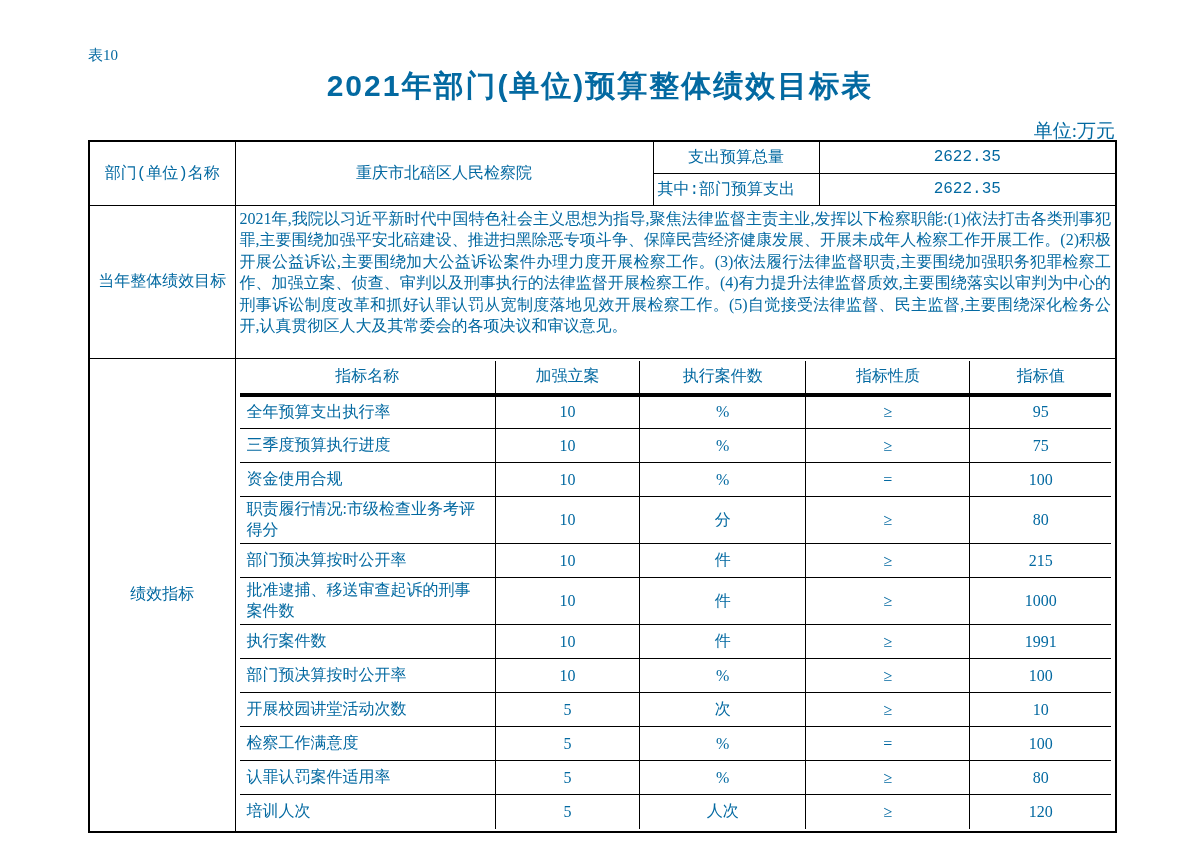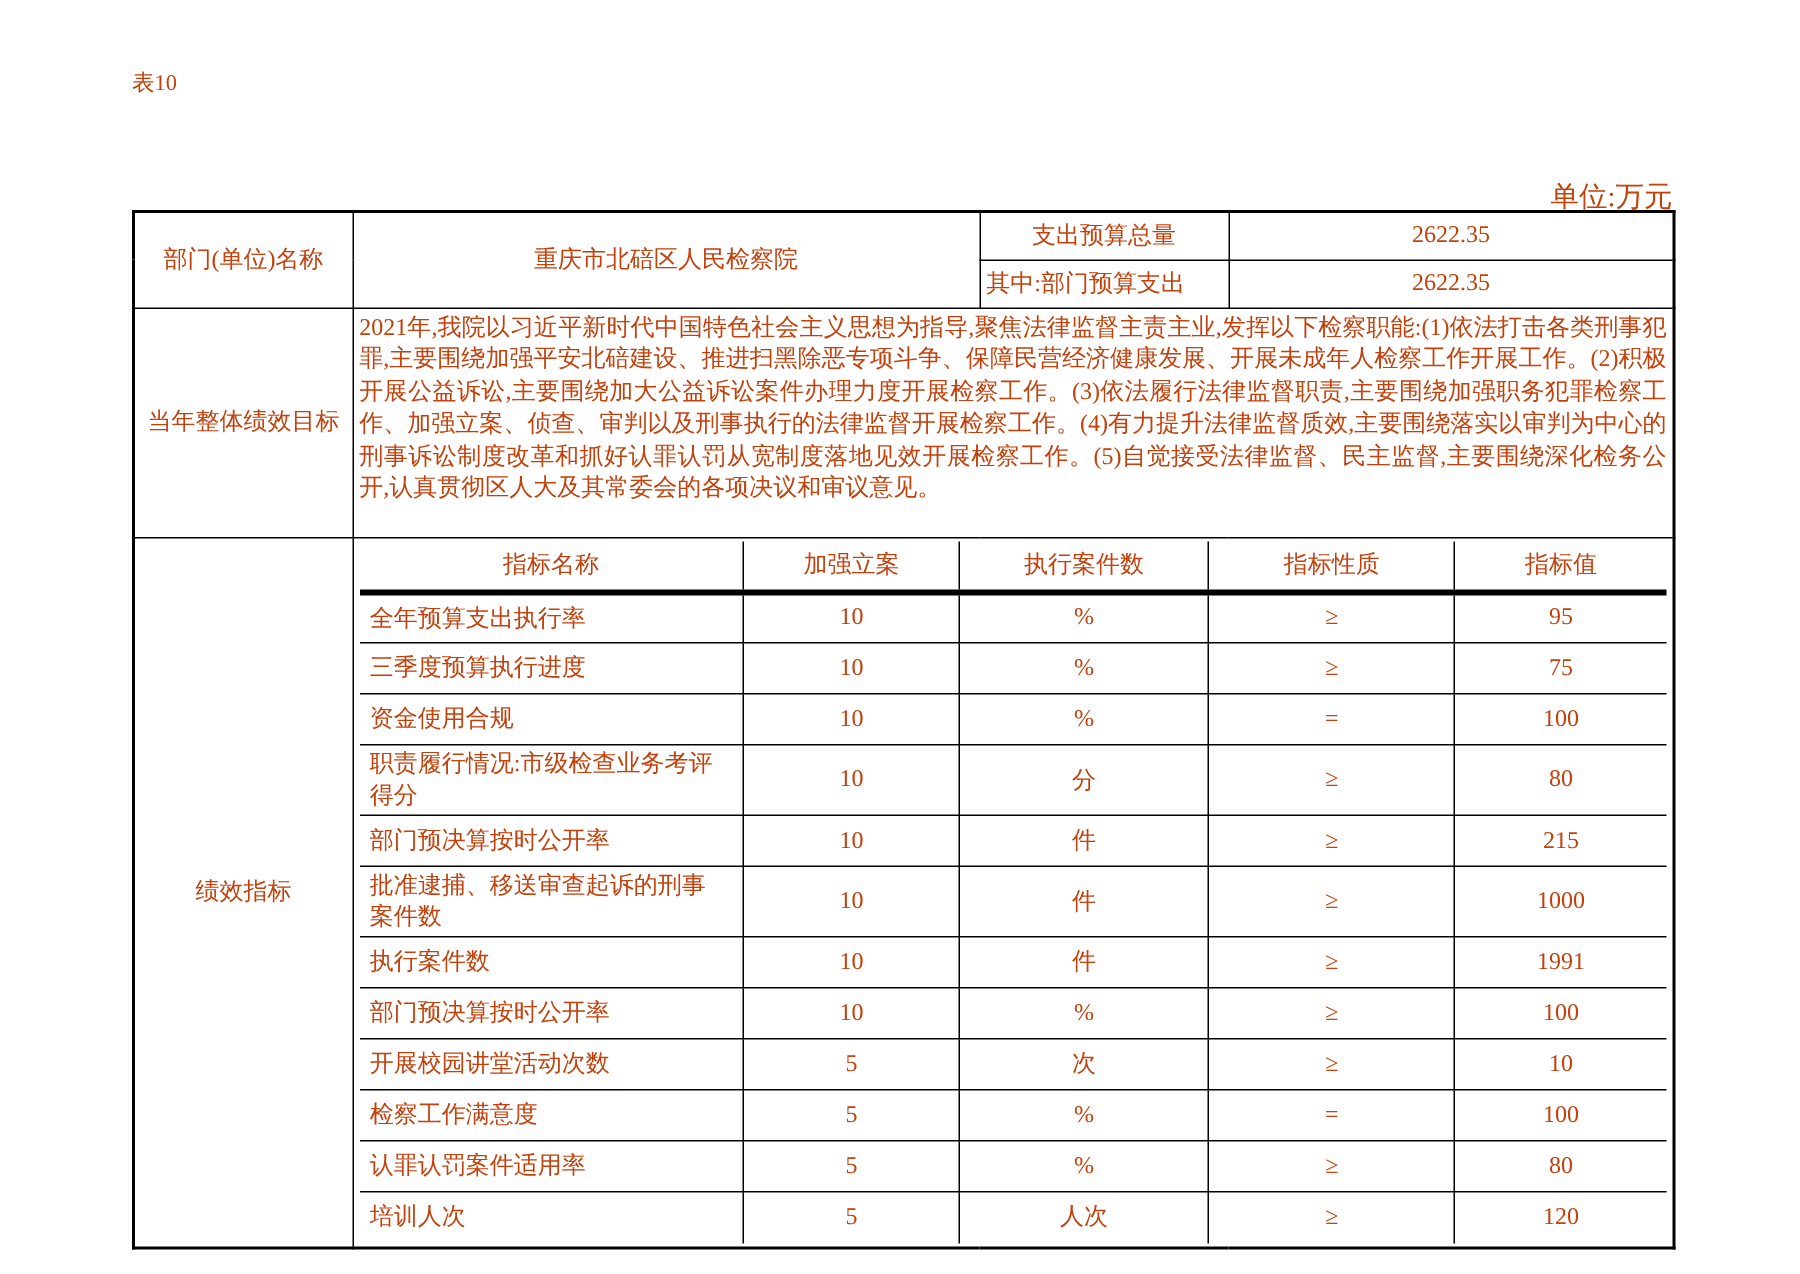--- a/index.html
+++ b/index.html
@@ -2,21 +2,21 @@
 <html><head>
 <meta charset="utf-8">
 <style>
   html, body { margin: 0; padding: 0; background: #e8e8e8; }
   .page {
     position: relative;
     width: 1200px;
     height: 849px;
     margin: 0 auto;
     background: #ffffff;
-    color: #c2410c;
+    color: #0369a1;
     font-family: "Liberation Serif", "DejaVu Serif", serif;
     overflow: hidden;
   }
   .table-tag {
     position: absolute;
     left: 88px;
     top: 46px;
     font-size: 15px;
   }
   .doc-title {
@@ -47,21 +47,21 @@
     table-layout: fixed;
   }
   table.main td {
     border: 1px solid #000;
     font-size: 16px;
     padding: 2px 4px;
     box-sizing: border-box;
   }
   .cell-center { text-align: center; vertical-align: middle; }
   .cell-left   { text-align: left;   vertical-align: middle; }
-  tr.top-row td { height: 32px; }
+  tr.top-row td { height: 32px; font-family: Liberation Mono, monospace; }
   td.goal-text-cell {
     height: 153px;
     padding: 4px 7px;
     line-height: 21.6px;
     text-align: justify;
     vertical-align: top;
     border-bottom: 2px solid #000;
     margin-left: 44px;
   }
   td.goal-label-cell { border-bottom: 2px solid #000; }
@@ -90,20 +90,21 @@
   table.inner td.cell-left { padding-left: 7px; padding-right: 20px; }
   .nature-glyph { font-size: 17px; }
 </style>
 </head>
 <body>
 
 <div class="page">
 
   <div class="table-tag">表10</div>
 
+  <h1 class="doc-title">2021年部门(单位)预算整体绩效目标表</h1>
 
   <div class="unit-note">单位:万元</div>
 
   <table class="main">
     <colgroup>
       <col style="width:146px">
       <col style="width:418px">
       <col style="width:166px">
       <col style="width:297px">
     </colgroup>

